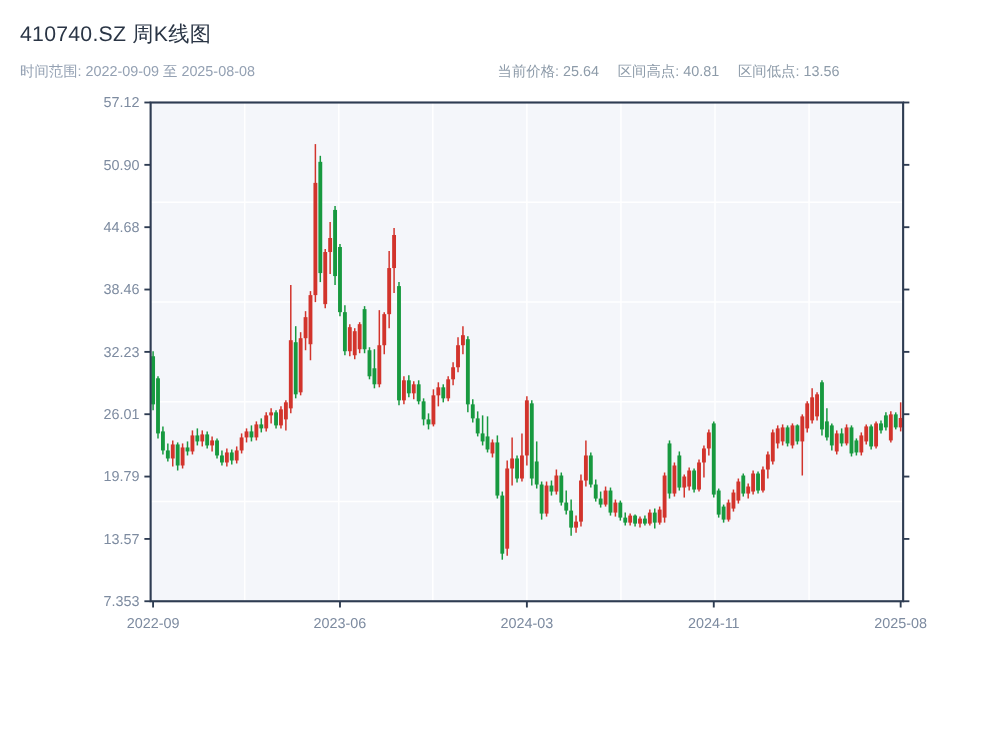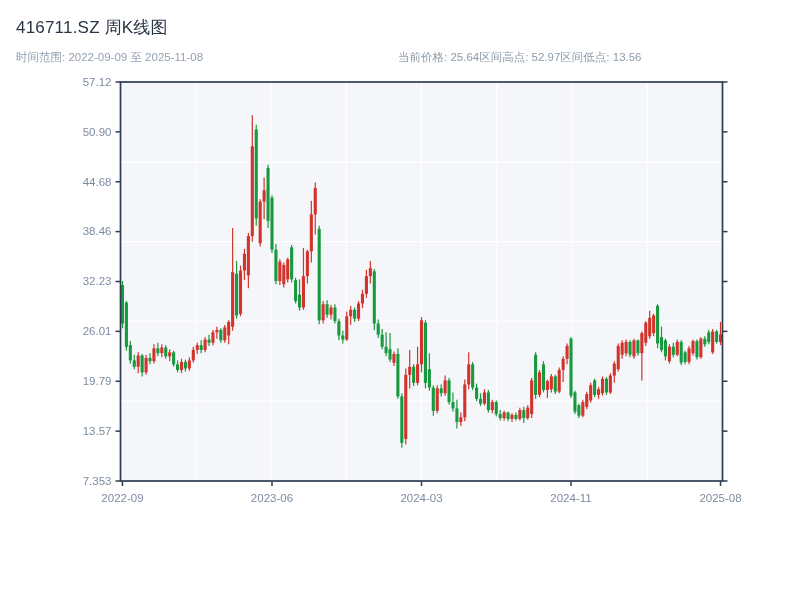--- a/index.html
+++ b/index.html
@@ -2,34 +2,34 @@
 <html><head>
 <meta charset="utf-8">
 <style>
   html,body{margin:0;padding:0;background:#ffffff;}
   body{width:800px;height:600px;position:relative;overflow:hidden;
        font-family:"Liberation Sans","DejaVu Sans",sans-serif;}
   .page-title{position:absolute;left:16px;top:16px;font-size:17px;font-weight:500;
        color:#2a3545;letter-spacing:.2px;}
   .sub-row{position:absolute;top:50px;left:0;width:800px;height:14px;font-size:11.5px;}
   .date-range{position:absolute;left:16px;top:0;color:#94a1b3;}
-  .stats{position:absolute;left:398px;top:0;display:flex;color:#8d9ba9;}
+  .stats{position:absolute;left:398px;top:0;display:flex;gap:15px;color:#8d9ba9;}
   svg{position:absolute;left:0;top:0;}
   text{font-family:"Liberation Sans","DejaVu Sans",sans-serif;}
 </style>
 </head>
 <body>
 
 <div>
-  <div class="page-title">416711.SZ 周K线图</div>
+  <div class="page-title">410740.SZ 周K线图</div>
   <div class="sub-row">
-    <span class="date-range">时间范围: 2022-09-09 至 2025-11-08</span>
+    <span class="date-range">时间范围: 2022-09-09 至 2025-08-08</span>
     <span class="stats">
       <span>当前价格: 25.64</span>
-      <span>区间高点: 52.97</span>
+      <span>区间高点: 40.81</span>
       <span>区间低点: 13.56</span>
     </span>
   </div>
 
   <svg id="chart-svg" width="800" height="600" viewBox="0 0 800 600">
     <g id="g-plotbg">
         <rect x="120.5" y="82" width="602" height="399" fill="#f4f6fa"></rect>
       </g>
     <g id="g-grid">
         <line x1="195.75" y1="82" x2="195.75" y2="481" stroke="#ffffff" stroke-width="1.2"></line>

